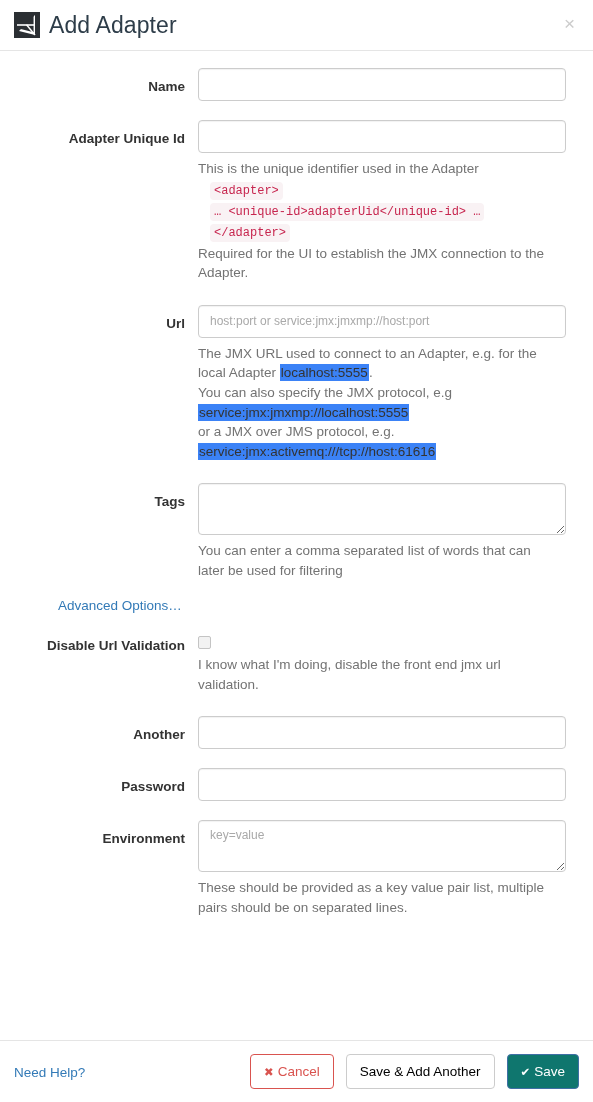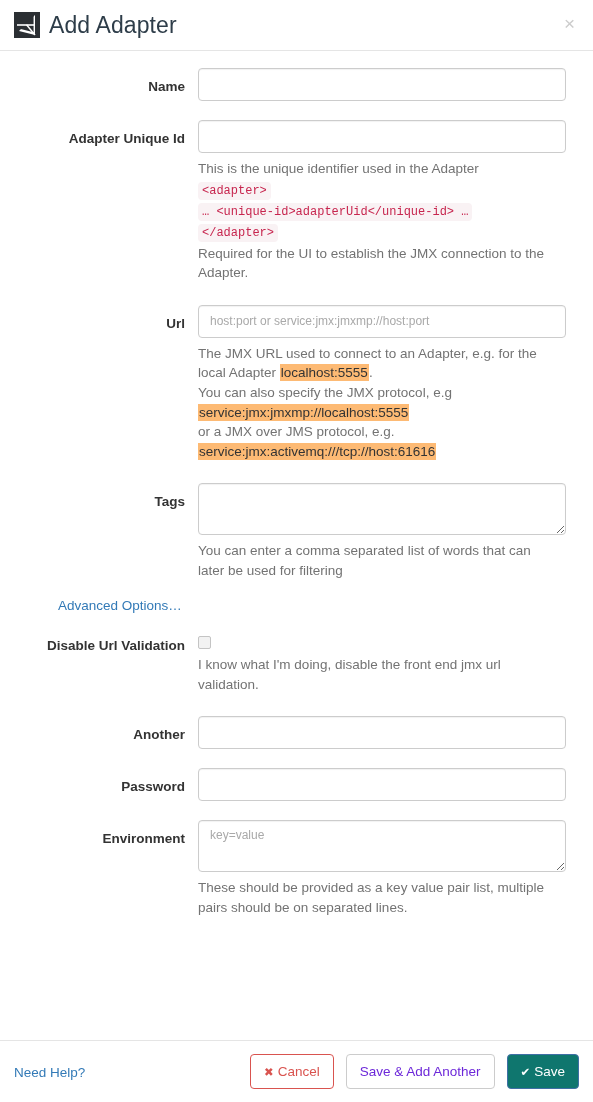--- a/index.html
+++ b/index.html
@@ -114,23 +114,23 @@
   .help-block .ln { display: block; }
   code {
     font-family: "Liberation Mono", monospace;
     font-size: 12px;
     color: #c7254e;
     background: #f9f2f4;
     padding: 2px 4px;
     border-radius: 4px;
     white-space: pre;
   }
-  .code-line { display: block; margin: 1px 0; }
+  .code-line { display: block; margin: 1px 12px; }
   mark {
-    background: #fdba74;
+    background: #3b82f6;
     color: #333333;
     padding: 1px 1px;
   }
   .adv-link-row {
     display: flex;
     margin-top: 18px;
     margin-bottom: 14px;
   }
   .adv-link-spacer { width: 45px; flex: 0 0 45px; }
   a.link {
@@ -178,21 +178,21 @@
     white-space: nowrap;
   }
   .btn-cancel {
     background: #ffffff;
     border-color: #d9534f;
     color: #d9534f;
   }
   .btn-default {
     background: #ffffff;
     border-color: #cccccc;
-    color: #6d28d9;
+    color: #000000;
   }
   .btn-primary {
     background: #0f766e;
     border-color: #3f6fa5;
     color: #ffffff;
   }
   .gly { font-size: 11.5px; margin-right: 4px; }
 </style>
 </head>
 <body>

